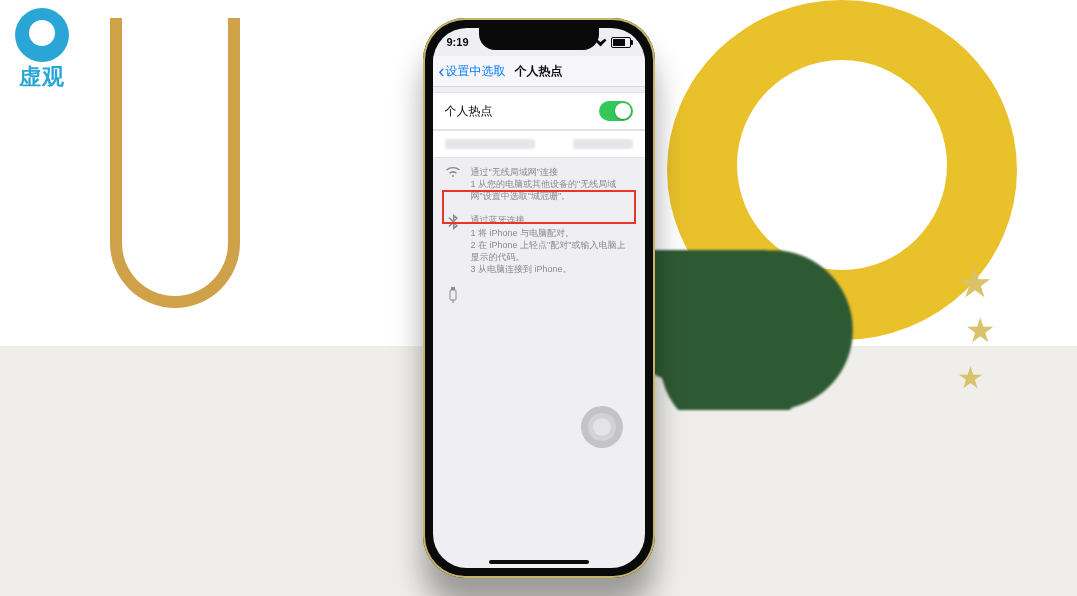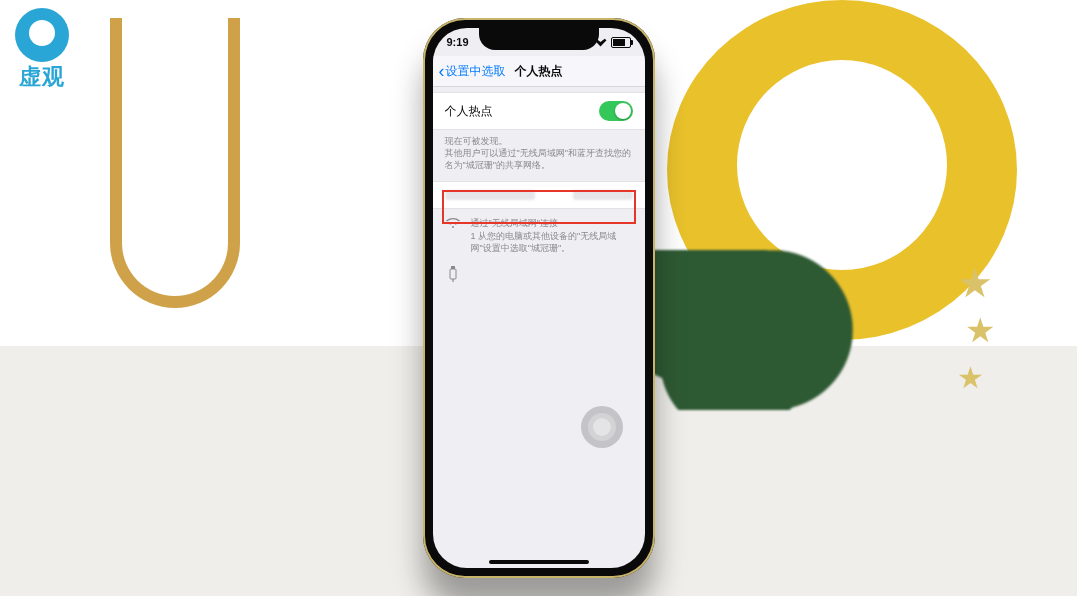--- a/index.html
+++ b/index.html
@@ -104,43 +104,52 @@
         </div>
         <div class="title">个人热点</div>
       </div>
 
       <div class="content">
         <div class="spacer"></div>
         <div class="cell">
           <span class="lbl">个人热点</span>
           <span class="toggle"></span>
         </div>
-        <div class="footer">
-          <div>现在可被发现。</div>
-          <div>其他用户可以通过"无线局域网"和蓝牙查找您的名为"城冠珊"的共享网络。</div>
-        </div>
 
         <div class="cell pwcell">
           <span class="blur-l"></span>
           <span class="blur-r"></span>
         </div>
         <div class="redbox"></div>
 
         <div class="instr">
           <div class="ic">
             <svg width="14" height="12" viewBox="0 0 14 12">
                 <path d="M7 11a1 1 0 100-2 1 1 0 000 2zm-3-3.2a5 5 0 016 0l1-1.2a6.6 6.6 0 00-8 0l1 1.2zM1 4.6a10 10 0 0112 0l1-1.2a11.6 11.6 0 00-14 0l1 1.2z" fill="#8a8a8e"></path>
               </svg>
           </div>
           <div class="txt">
             <div class="hd">通过"无线局域网"连接</div>
             <div>1 从您的电脑或其他设备的"无线局域网"设置中选取"城冠珊"。</div>
           </div>
         </div>
 
+        <div class="instr">
+          <div class="ic">
+            <svg width="10" height="16" viewBox="0 0 10 16">
+                <path d="M5 0v6.3L1.4 3 .4 4 4.6 8 .4 12l1 1L5 9.7V16l5-4-4-4 4-4-5-4zm1.4 3.2L8 4.4 6.4 5.8V3.2zm0 9.6v-2.6L8 11.6l-1.6 1.2z" fill="#8a8a8e"></path>
+              </svg>
+          </div>
+          <div class="txt">
+            <div class="hd">通过蓝牙连接</div>
+            <div>1 将 iPhone 与电脑配对。</div>
+            <div>2 在 iPhone 上轻点"配对"或输入电脑上显示的代码。</div>
+            <div>3 从电脑连接到 iPhone。</div>
+          </div>
+        </div>
 
         <div class="instr">
           <div class="ic">
             <svg width="8" height="16" viewBox="0 0 8 16">
                 <rect x="2" y="0" width="4" height="3" fill="#8a8a8e"></rect>
                 <rect x="1" y="3" width="6" height="10" rx="1" fill="none" stroke="#8a8a8e"></rect>
                 <rect x="3.4" y="13" width="1.2" height="3" fill="#8a8a8e"></rect>
               </svg>
           </div>
         </div>

